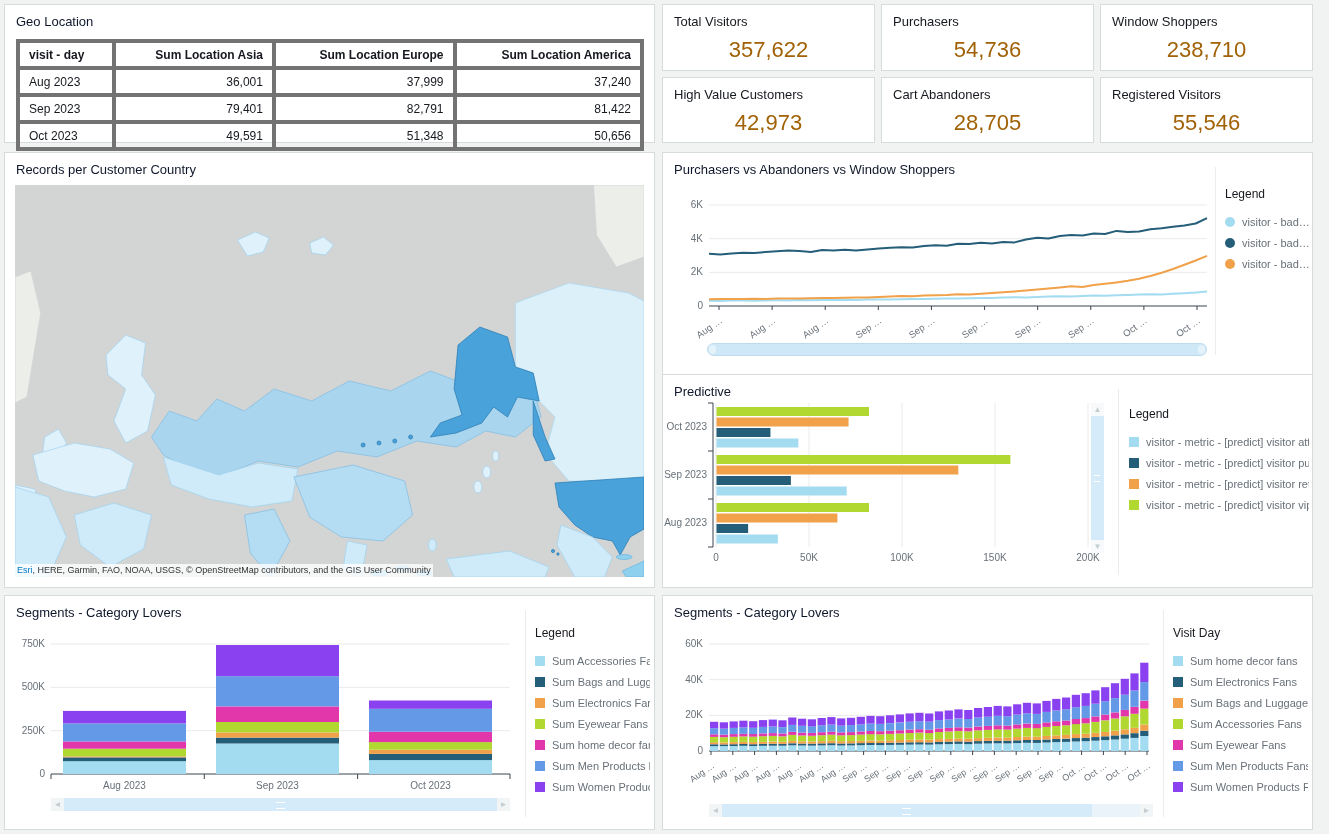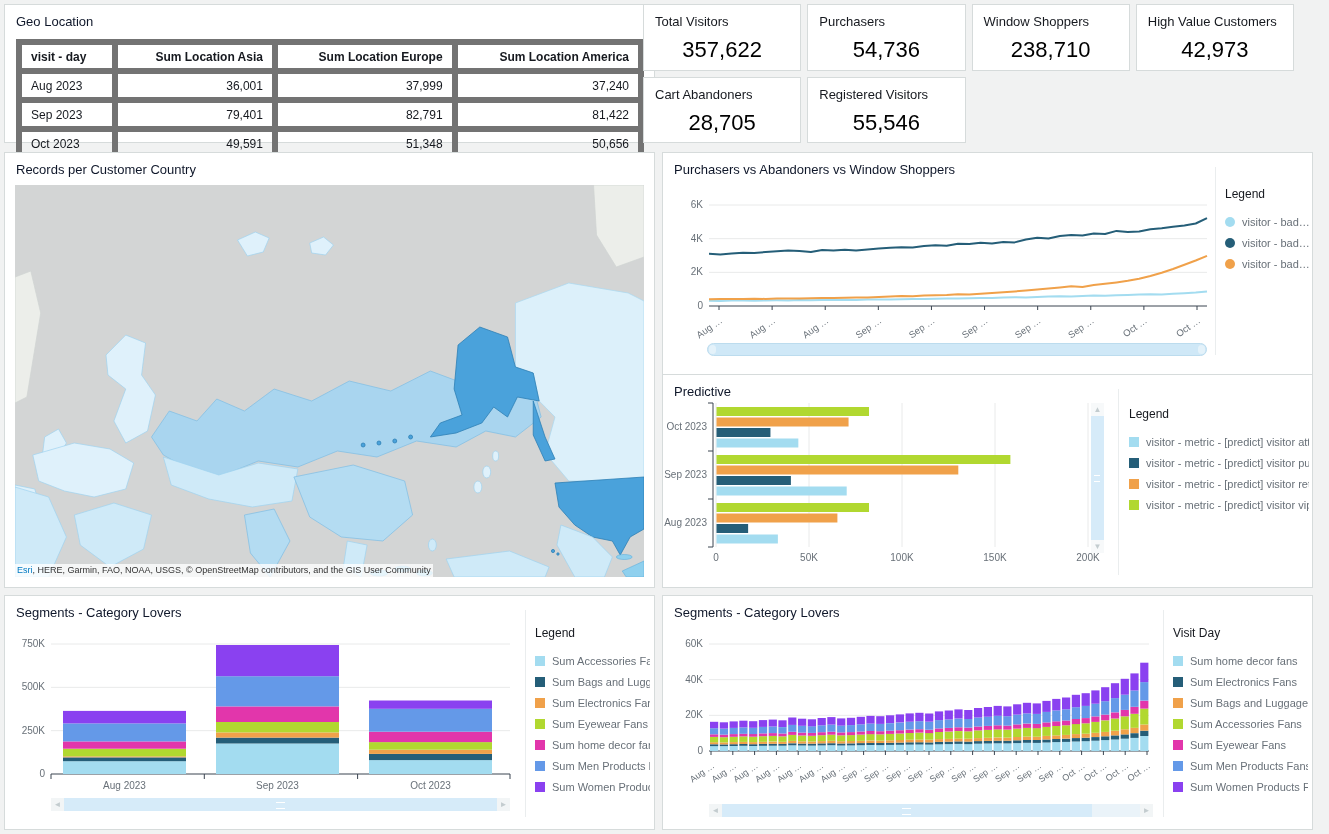--- a/index.html
+++ b/index.html
@@ -6,31 +6,31 @@
   body{
     width:1329px;height:834px;position:relative;overflow:hidden;
     background:#f1f2f2;
     font-family:"Liberation Sans","DejaVu Sans",sans-serif;
     color:#16191f;
   }
   .panel{position:absolute;background:#fff;border:1px solid #d6dbdb;box-sizing:border-box;}
   .panel-title{position:absolute;top:9px;left:11px;font-size:13px;color:#0f172a;white-space:nowrap;}
   
   #geo-table{position:absolute;top:34px;left:11px;width:628px;border-collapse:collapse;font-size:12px;}
-  #geo-table th,#geo-table td{border:6px solid #737373;padding:3px 9px;height:17px;}
+  #geo-table th,#geo-table td{border:4px solid #737373;padding:3px 9px;height:17px;}
   #geo-table th{font-weight:bold;text-align:right;}
   #geo-table th:first-child{text-align:left;}
   #geo-table td{text-align:right;color:#16191f;}
   #geo-table td:first-child{text-align:left;}
   
-  .kpi-grid{position:absolute;left:643px;top:4px;width:651px;height:139px;
-    display:grid;grid-template-columns:repeat(4,1fr);grid-template-rows:1fr 1fr;gap:6px;}
+  .kpi-grid{position:absolute;left:662px;top:4px;width:651px;height:139px;
+    display:grid;grid-template-columns:repeat(3,1fr);grid-template-rows:1fr 1fr;gap:6px;}
   .kpi{background:#fff;border:1px solid #d6dbdb;box-sizing:border-box;position:relative;}
   .kpi .label{position:absolute;top:9px;left:11px;font-size:13px;}
-  .kpi .value{position:absolute;top:32px;left:0;right:0;text-align:center;font-size:22px;color:#000000;}
+  .kpi .value{position:absolute;top:32px;left:0;right:0;text-align:center;font-size:22px;color:#a16207;}
   
   #map-box{position:absolute;left:10px;top:32px;width:629px;height:392px;overflow:hidden;}
   #map-box svg{display:block;}
   .ocean{fill:#d3d5d5;}
   .pale{fill:#eceeea;stroke:#cfd4d2;stroke-width:.7;}
   .light{fill:#dff1fb;stroke:#9fd2ef;stroke-width:.7;}
   .xlight{fill:#dcf0fa;stroke:#a9d8f1;stroke-width:.7;}
   .light2{fill:#cfeaf8;stroke:#9fd2ef;stroke-width:.7;}
   .medium{fill:#a9d5ef;stroke:#7dbde4;stroke-width:.7;}
   .medium2{fill:#b4dcf2;stroke:#7dbde4;stroke-width:.7;}

